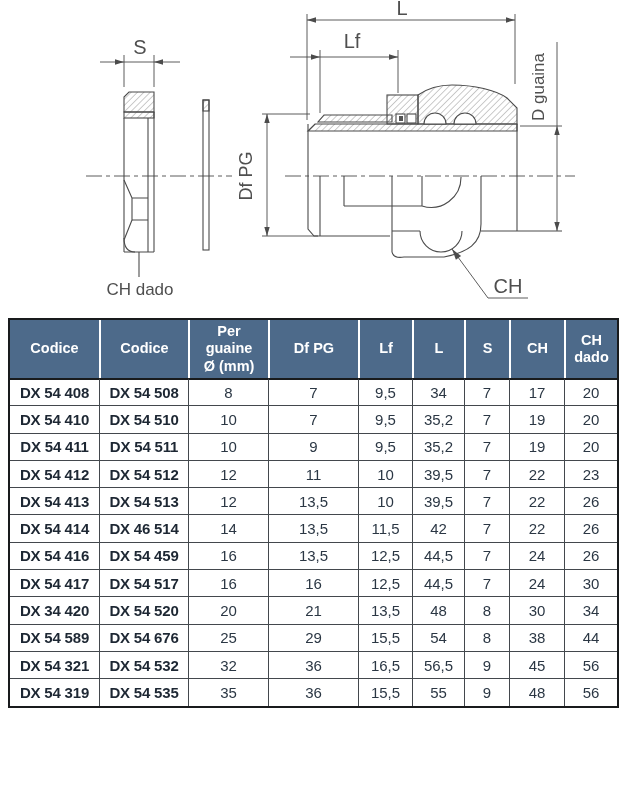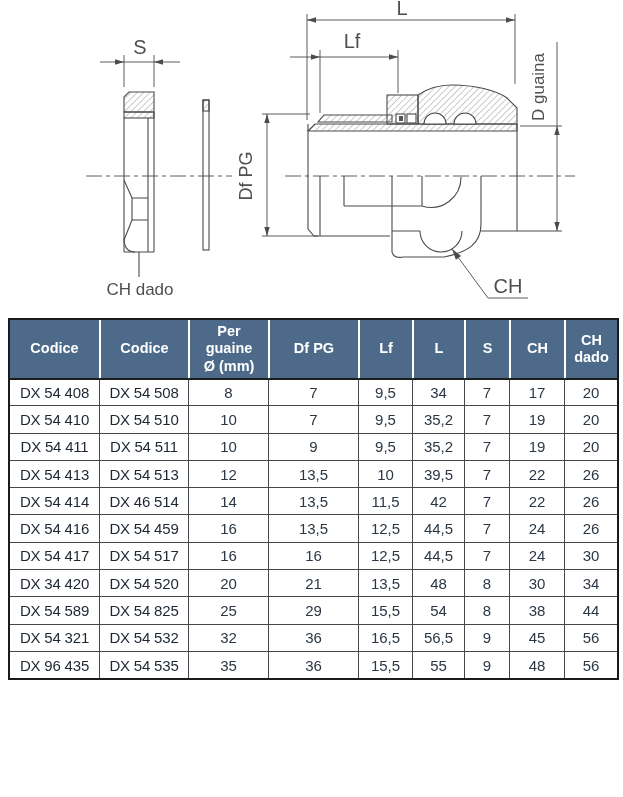--- a/index.html
+++ b/index.html
@@ -21,21 +21,21 @@
   text.lbl{fill:#4f4f4f;font-family:"Liberation Sans",sans-serif;}
   
   table{border-collapse:separate;border-spacing:0;width:607px;margin:0 8px;border:2.5px solid var(--outer-border);table-layout:fixed;}
   th{background:var(--header-bg);color:var(--header-text);font-weight:700;font-size:14.5px;height:58px;
      vertical-align:middle;text-align:center;white-space:pre-line;line-height:1.2;border-left:2px solid #ffffff;padding:0 2px;}
   th:first-child{border-left:none;}
   td{height:27.3px;text-align:center;vertical-align:middle;font-size:15px;color:var(--body-text);
      border-left:1px solid var(--grid-line);border-top:1.6px solid var(--grid-line);background:#fff;}
   td:first-child{border-left:none;}
   tbody tr:first-child td{border-top:2px solid var(--outer-border);}
-  td.code{font-weight:400;color:#1d2733;letter-spacing:-0.2px;}
+  td.code{font-weight:700;color:#1d2733;letter-spacing:-0.2px;}
 </style>
 </head>
 <body>
 
 <div class="page">
 
   <figure class="drawing">
     <svg viewBox="0 0 623 316" width="623" height="316">
       <defs>
         <pattern id="hatch" patternUnits="userSpaceOnUse" width="4.5" height="4.5" patternTransform="rotate(45)">
@@ -164,20 +164,31 @@
       <td class="code">DX 54 511</td>
       <td>10</td>
       <td>9</td>
       <td>9,5</td>
       <td>35,2</td>
       <td>7</td>
       <td>19</td>
       <td>20</td>
     </tr>
         <tr>
+      <td class="code">DX 54 412</td>
+      <td class="code">DX 54 512</td>
+      <td>12</td>
+      <td>11</td>
+      <td>10</td>
+      <td>39,5</td>
+      <td>7</td>
+      <td>22</td>
+      <td>23</td>
+    </tr>
+        <tr>
       <td class="code">DX 54 413</td>
       <td class="code">DX 54 513</td>
       <td>12</td>
       <td>13,5</td>
       <td>10</td>
       <td>39,5</td>
       <td>7</td>
       <td>22</td>
       <td>26</td>
     </tr>
@@ -220,42 +231,42 @@
       <td>20</td>
       <td>21</td>
       <td>13,5</td>
       <td>48</td>
       <td>8</td>
       <td>30</td>
       <td>34</td>
     </tr>
         <tr>
       <td class="code">DX 54 589</td>
-      <td class="code">DX 54 825</td>
+      <td class="code">DX 54 676</td>
       <td>25</td>
       <td>29</td>
       <td>15,5</td>
       <td>54</td>
       <td>8</td>
       <td>38</td>
       <td>44</td>
     </tr>
         <tr>
       <td class="code">DX 54 321</td>
       <td class="code">DX 54 532</td>
       <td>32</td>
       <td>36</td>
       <td>16,5</td>
       <td>56,5</td>
       <td>9</td>
       <td>45</td>
       <td>56</td>
     </tr>
         <tr>
-      <td class="code">DX 96 435</td>
+      <td class="code">DX 54 319</td>
       <td class="code">DX 54 535</td>
       <td>35</td>
       <td>36</td>
       <td>15,5</td>
       <td>55</td>
       <td>9</td>
       <td>48</td>
       <td>56</td>
     </tr>
       </tbody>

